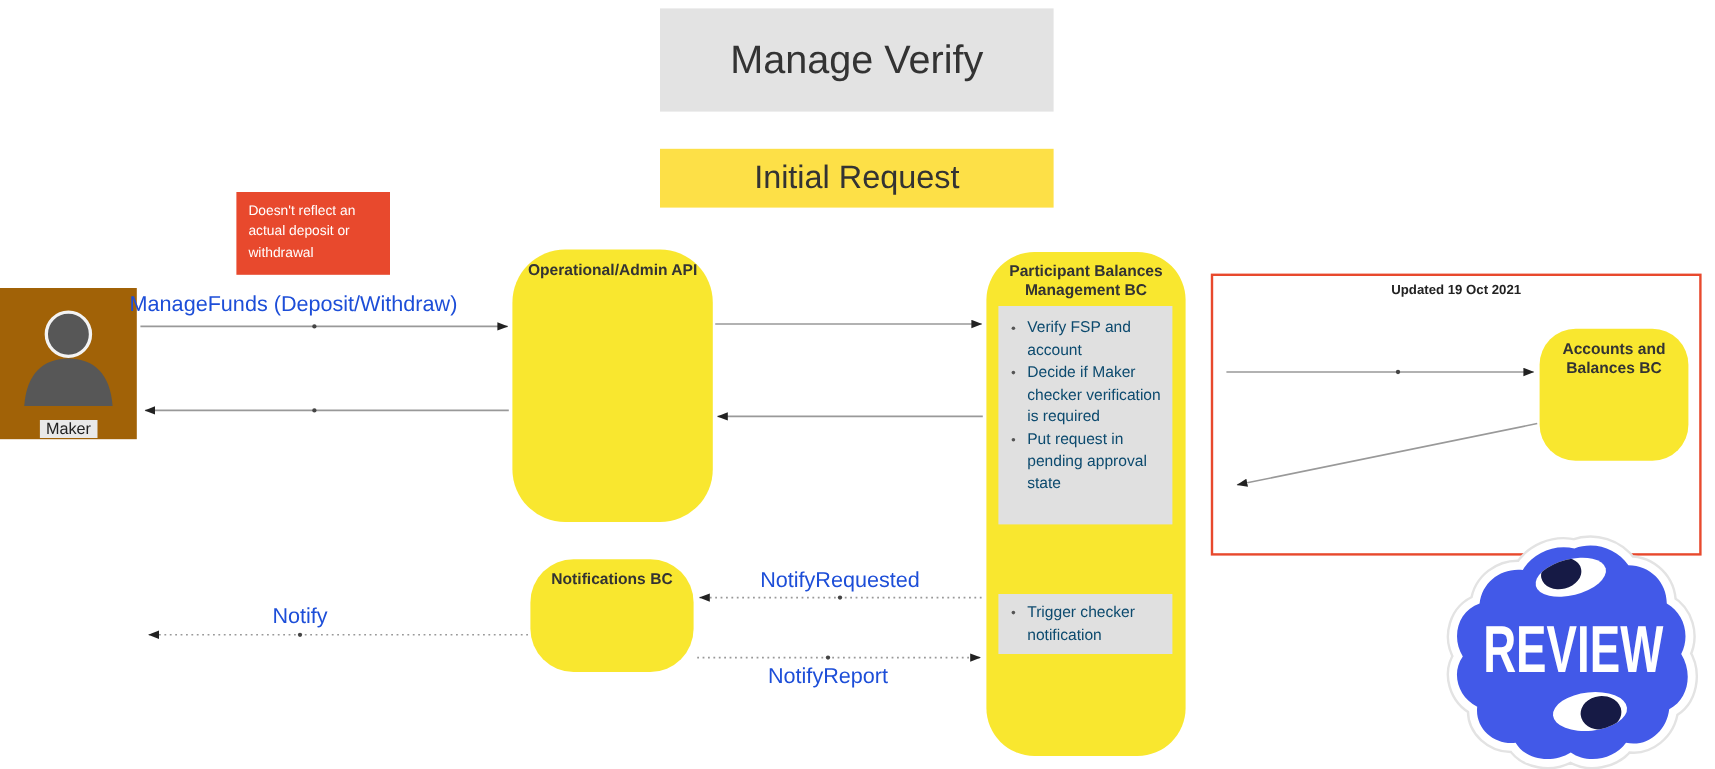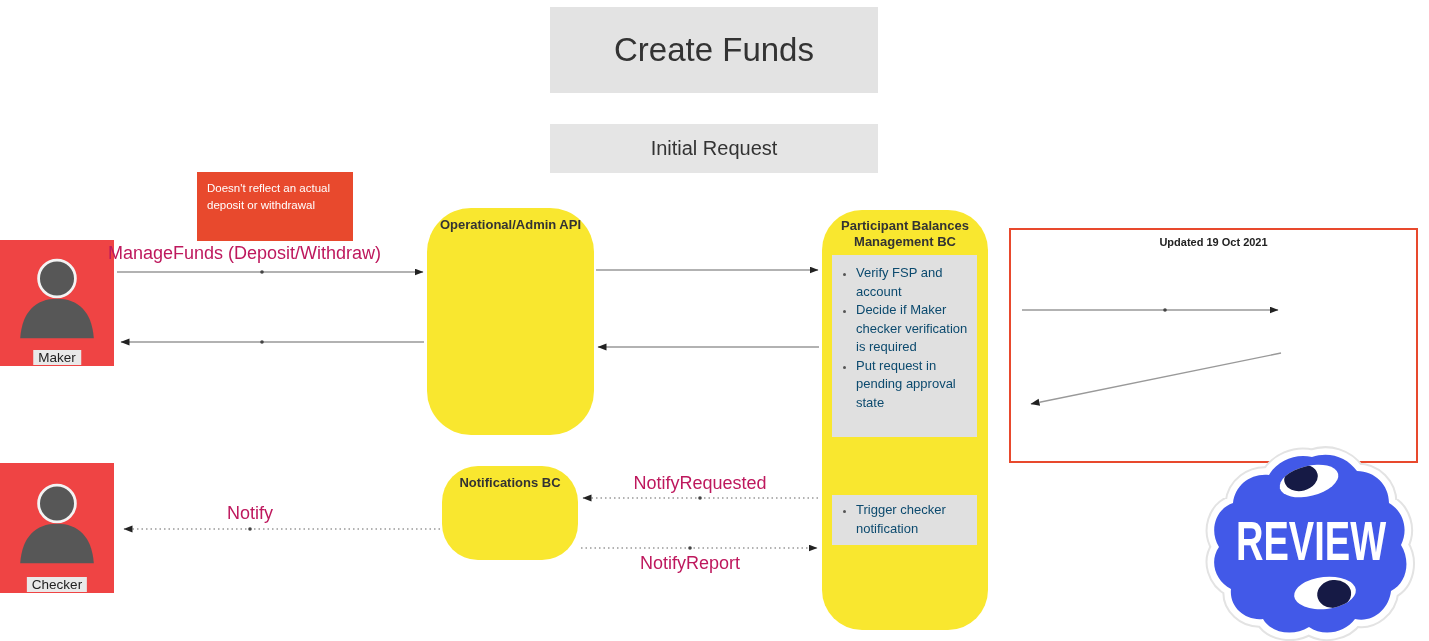--- a/index.html
+++ b/index.html
@@ -3,84 +3,75 @@
 <meta charset="utf-8">
 <style>
   html,body{margin:0;padding:0;background:#fff;}
   .canvas{
     position:relative;width:1429px;height:641px;background:#ffffff;
     font-family:"Liberation Sans", sans-serif;color:#222;overflow:hidden;
   }
   .abs{position:absolute;}
   .bar{display:flex;align-items:center;justify-content:center;color:#333;}
   .bar-main{background:#e3e3e3;font-size:33px;}
-  .bar-sub{background:#e5e5e5;font-size:20px;}
+  .bar-sub{background:#fde047;font-size:27px;}
   .note{
     background:#e8492d;color:#ffffff;font-size:11.5px;line-height:1.5;
     padding:8px 10px;box-sizing:border-box;
   }
-  .actor-box{background:#ef4444;}
+  .actor-box{background:#a16207;}
   .actor-label{
     position:absolute;left:50%;bottom:1px;transform:translateX(-50%);
     background:#e9e9e9;padding:0 5px;font-size:13.5px;color:#222;white-space:nowrap;
   }
   .ybox{background:#f9e72f;box-sizing:border-box;}
   .ybox .btitle{
     font-weight:bold;font-size:13px;color:#333;text-align:center;
     padding:9px 6px 0 6px;line-height:1.25;
   }
   .panel{
     background:#e0e0e0;box-sizing:border-box;font-size:13px;color:#0c4a6e;
     padding:9px 6px 6px 2px;line-height:1.43;
   }
   .panel ul{margin:0;padding-left:22px;}
   .panel li::marker{color:#555;font-size:11px;}
-  .msg{font-size:18px;color:#be185d;white-space:nowrap;}
+  .msg{font-size:18px;color:#1d4ed8;white-space:nowrap;}
   .msg-c{text-align:center;}
   .redframe{border:2px solid #e8492d;background:#ffffff;box-sizing:border-box;}
   .updated{font-weight:bold;font-size:11px;color:#222;text-align:center;}
   .create-entry{font-size:15px;color:#2a2a2a;line-height:1.4;}
   svg{display:block;}
   .overlay{pointer-events:none;}
 </style>
 </head>
 <body>
 
 <div class="canvas">
 
   <div class="abs bar bar-main" style="left:550px;top:7px;width:328px;height:86px;">
-    <span>Create Funds</span>
+    <span>Manage Verify</span>
   </div>
   <div class="abs bar bar-sub" style="left:550px;top:124px;width:328px;height:49px;">
     <span>Initial Request</span>
   </div>
 
-  <div class="abs note" style="left:197px;top:172px;width:156px;height:69px;">
+  <div class="abs note" style="left:197px;top:160px;width:128px;height:69px;">
     <span>Doesn't reflect an actual deposit or withdrawal</span>
   </div>
 
   <div class="abs actor-box" style="left:0;top:240px;width:114px;height:126px;">
     <span class="abs" style="left:11px;top:10px;">
       <svg viewBox="0 0 100 100" width="92" height="92">
         <circle cx="50" cy="31" r="20" fill="#575757" stroke="#f3f3f3" stroke-width="3"></circle>
         <path d="M50,53 C27,53 12,67 10,96 L90,96 C88,67 73,53 50,53 Z" fill="#575757"></path>
       </svg>
     </span>
     <span class="actor-label">Maker</span>
   </div>
 
-  <div class="abs actor-box" style="left:0;top:463px;width:114px;height:130px;">
-    <span class="abs" style="left:11px;top:12px;">
-      <svg viewBox="0 0 100 100" width="92" height="92">
-        <circle cx="50" cy="31" r="20" fill="#575757" stroke="#f3f3f3" stroke-width="3"></circle>
-        <path d="M50,53 C27,53 12,67 10,96 L90,96 C88,67 73,53 50,53 Z" fill="#575757"></path>
-      </svg>
-    </span>
-    <span class="actor-label">Checker</span>
-  </div>
 
   <div class="abs ybox" style="left:427px;top:208px;width:167px;height:227px;border-radius:44px;">
     <div class="btitle">Operational/Admin API</div>
   </div>
 
   <div class="abs ybox" style="left:442px;top:466px;width:136px;height:94px;border-radius:36px;">
     <div class="btitle">Notifications BC</div>
   </div>
 
   <div class="abs ybox" style="left:822px;top:210px;width:166px;height:420px;border-radius:40px;">
@@ -95,20 +86,23 @@
   </div>
   <div class="abs panel" style="left:832px;top:495px;width:145px;height:50px;padding-top:6px;">
     <ul>
       <li>Trigger checker notification</li>
     </ul>
   </div>
 
   <div class="abs redframe" style="left:1009px;top:228px;width:409px;height:235px;"></div>
   <div class="abs updated" style="left:1009px;top:236px;width:409px;">Updated 19 Oct 2021</div>
 
+  <div class="abs ybox" style="left:1283px;top:274px;width:124px;height:110px;border-radius:30px;">
+    <div class="btitle">Accounts and Balances BC</div>
+  </div>
 
   <svg class="abs overlay" style="left:0;top:0;z-index:3;" width="1429" height="641" viewBox="0 0 1429 641">
     <defs>
       <marker id="ah" markerWidth="11" markerHeight="9" refX="8.5" refY="3.5" orient="auto" markerUnits="userSpaceOnUse">
         <path d="M0,0 L9,3.5 L0,7 Z" fill="#222"></path>
       </marker>
     </defs>
     <g stroke="#999" stroke-width="1.3" fill="none">
       <line x1="117" y1="272" x2="423" y2="272" marker-end="url(#ah)"></line>
       <line x1="596" y1="270" x2="818" y2="270" marker-end="url(#ah)"></line>

